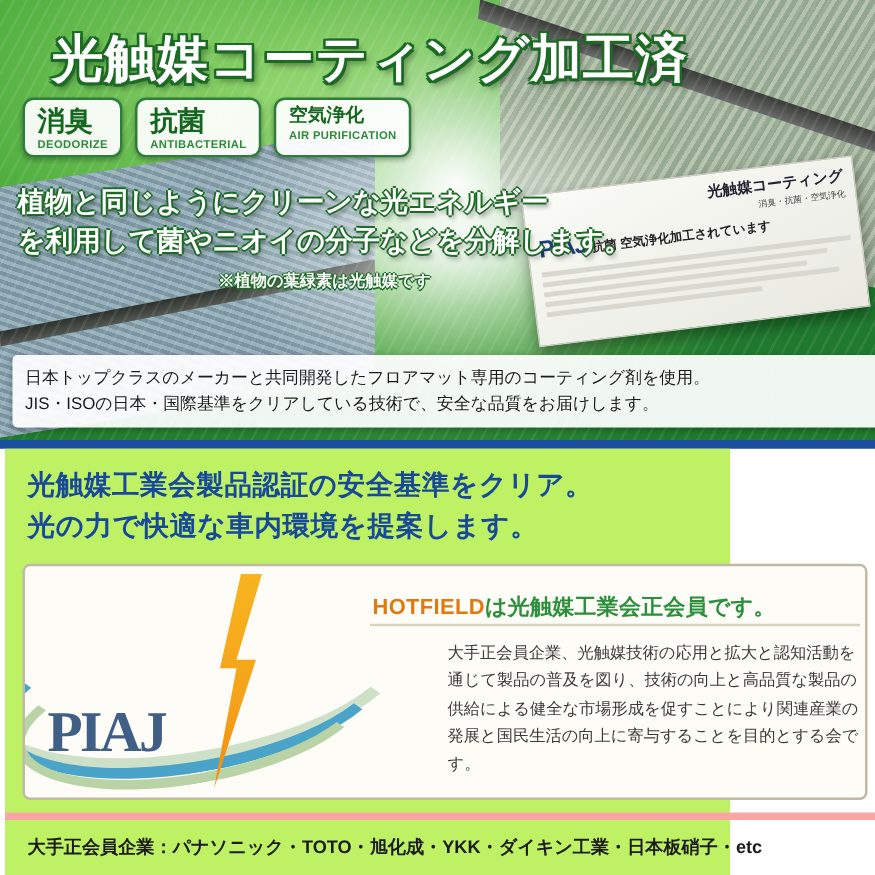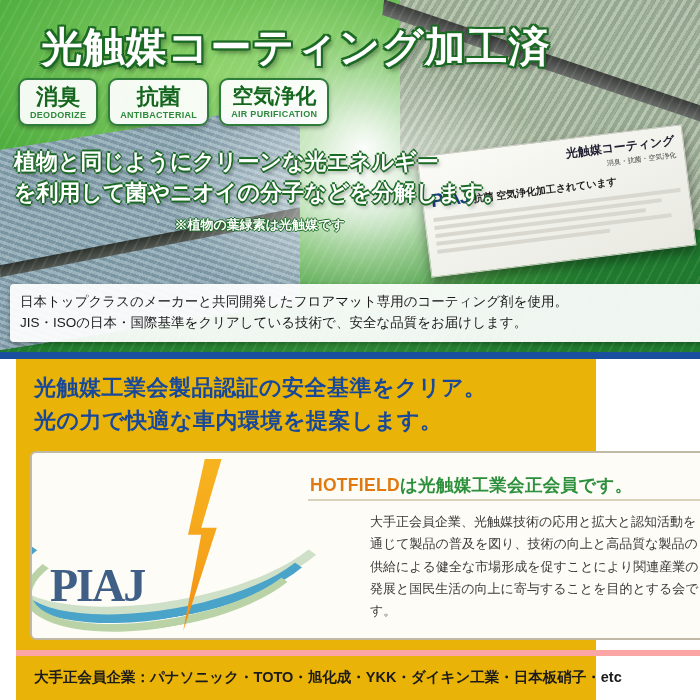--- a/index.html
+++ b/index.html
@@ -71,26 +71,26 @@
       2px 2px 0 #1c6b25, -2px 2px 0 #1c6b25, 2px -2px 0 #1c6b25, -2px -2px 0 #1c6b25,
       3px 4px 5px rgba(0,0,0,.45);
     z-index:6;
   }
 
   
   .badges{position:absolute;left:18px;top:78px;display:flex;gap:10px;z-index:6;}
   .badge{
     background:rgba(255,255,255,0.93);
     border:2px solid #2f7d3a;border-radius:9px;
-    padding:5px 10px 4px 10px;text-align:center;
+    padding:5px 10px 4px 10px;text-align:left;
     box-shadow:0 2px 4px rgba(0,0,0,.3);
   }
   .badge .jp{font-size:22px;font-weight:bold;color:#15661f;line-height:1.05;}
   .badge .en{font-size:9px;font-weight:bold;color:#2d8a3c;letter-spacing:.3px;margin-top:2px;}
-  .badge.wide .jp{font-size:21px;}
+  .badge.wide .jp{font-size:15px;}
 
   
   .lead{position:absolute;left:14px;top:146px;z-index:6;}
   .lead .l{
     font-size:22px;font-weight:bold;color:#ffffff;line-height:1.42;
     text-shadow:1.6px 0 0 #1c6b25,-1.6px 0 0 #1c6b25,0 1.6px 0 #1c6b25,0 -1.6px 0 #1c6b25,2px 3px 4px rgba(0,0,0,.4);
     font-family:Liberation Serif, serif;
   }
   .lead .note{
     margin-top:8px;font-size:13px;color:#ffffff;font-weight:bold;
@@ -130,21 +130,21 @@
     background:rgba(255,255,255,0.93);
     border-radius:4px;padding:8px 10px;z-index:7;
     box-shadow:0 2px 5px rgba(0,0,0,.3);
   }
   .infobox p{margin:0;font-size:13.5px;color:#1a1a1a;line-height:1.55;}
 
   
   .divider{position:absolute;left:0;top:352px;width:700px;height:7px;background:#1a4fa0;}
 
   
-  .bottom{position:absolute;left:16px;top:359px;width:580px;height:341px;background:#eab308;}
+  .bottom{position:absolute;left:4px;top:359px;width:580px;height:341px;background:#bef264;}
   .bheads{position:absolute;left:18px;top:12px;}
   .bheads .h{
     font-size:22px;font-weight:bold;color:#18489a;line-height:1.5;letter-spacing:.5px;
   }
 
   
   .panel{
     position:absolute;left:14px;top:92px;width:672px;height:185px;
     border:2px solid #bfb9a6;border-radius:6px;background:#fdfcf6;overflow:hidden;
   }

